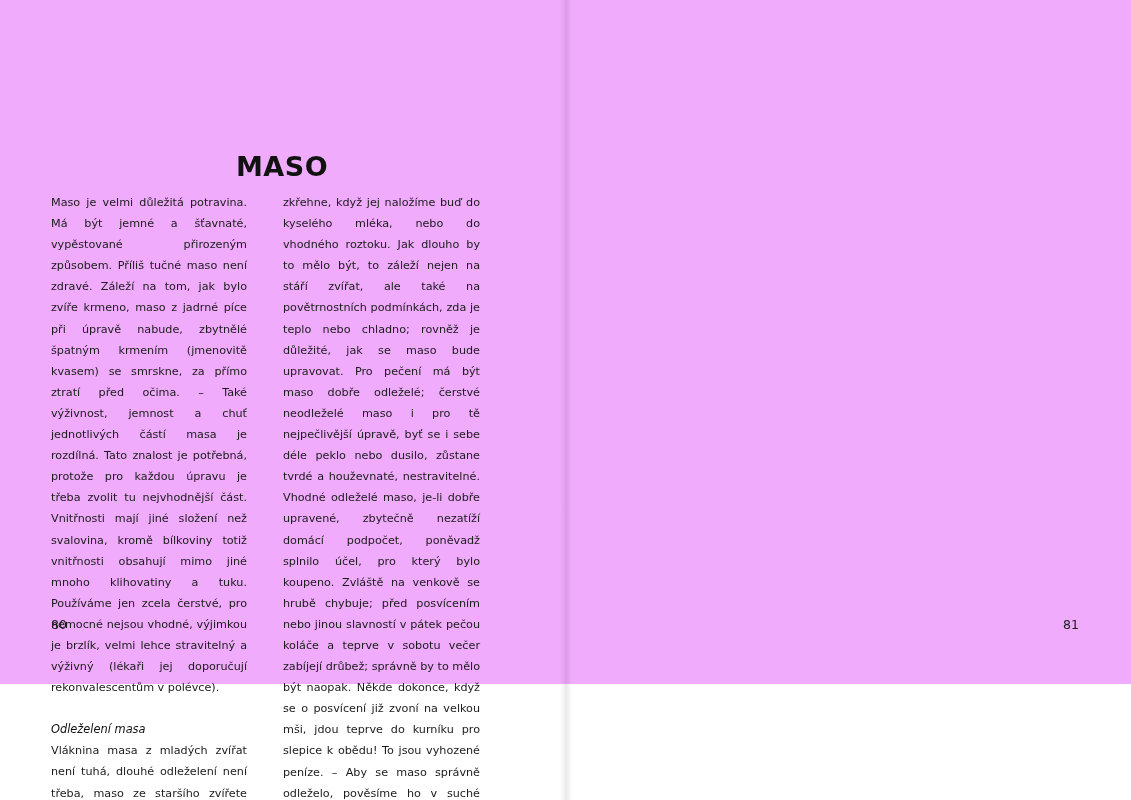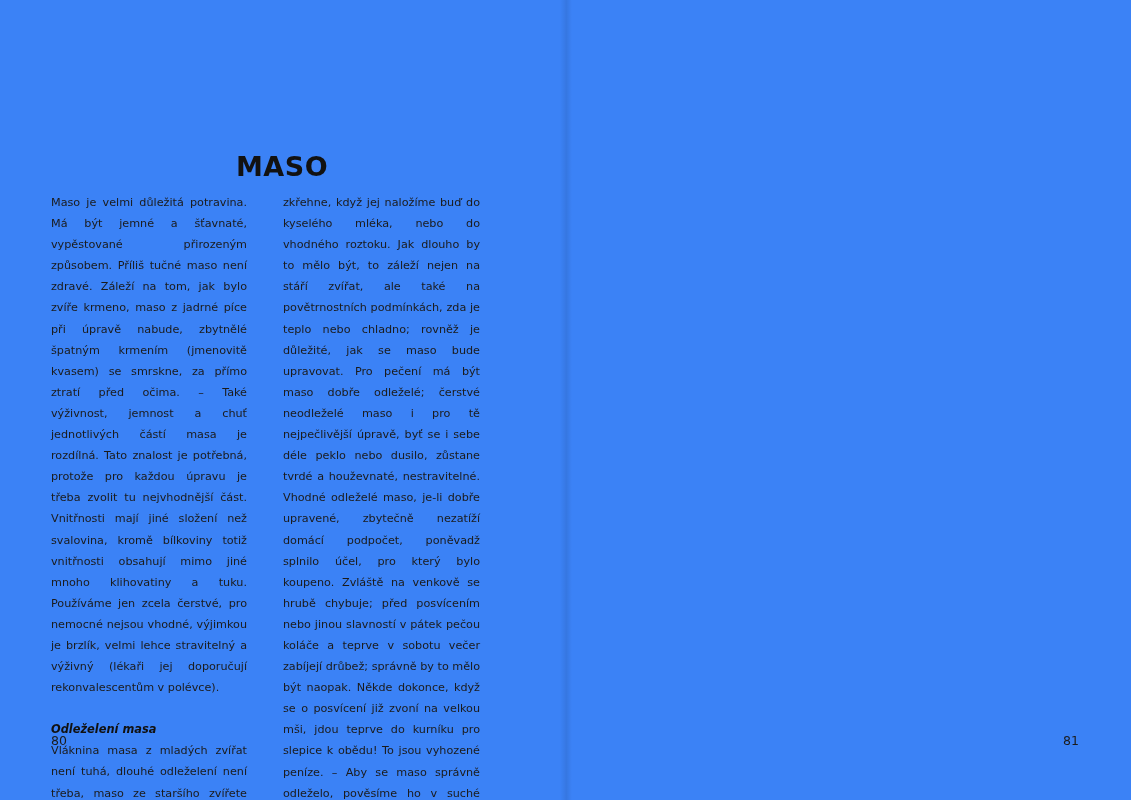--- a/index.html
+++ b/index.html
@@ -13,22 +13,22 @@
   .spread {
     position: relative;
     width: 1131px;
     height: 800px;
     background: #ffffff;
     overflow: hidden;
   }
   .page {
     position: absolute;
     top: 0;
-    height: 800px;
-    background: #3b82f6;
+    height: 684px;
+    background: #f0abfc;
   }
   .page-left {
     left: 0;
     width: 566px;
   }
   .page-right {
     left: 566px;
     width: 565px;
   }
   .gutter-shadow {
@@ -67,21 +67,21 @@
   .col p {
     margin: 0;
   }
   .col p + p {
     margin-top: 0;
   }
   .col-1 { left: 51px;  top: 192px; width: 196px; }
   .col-2 { left: 283px; top: 192px; width: 197px; }
 
   .subhead {
-    font-weight: bold;
+    font-weight: normal;
     font-style: italic;
     font-size: 11.4px;
     color: #111;
     margin-top: 21px !important;
     margin-bottom: 1px;
   }
 
   
   .folio {
     position: absolute;

